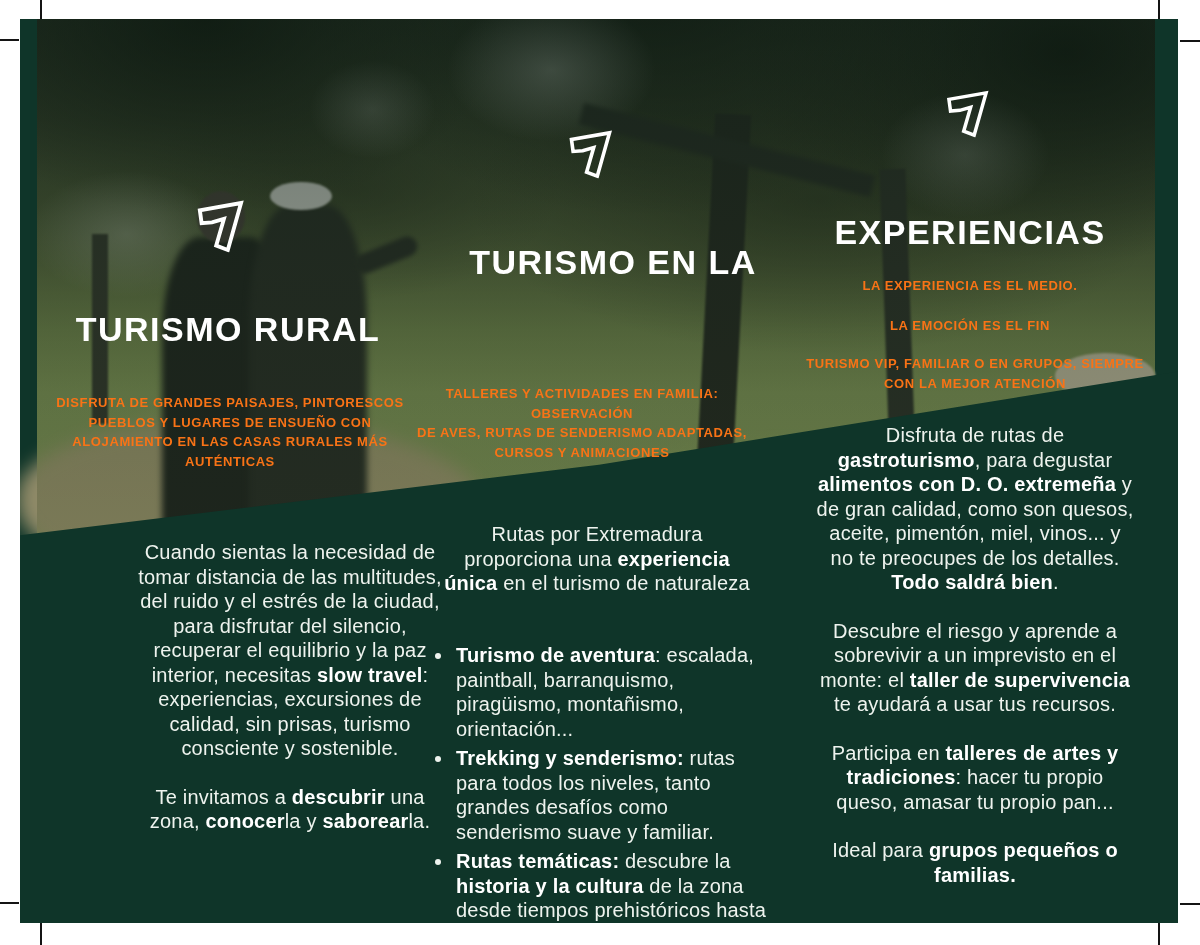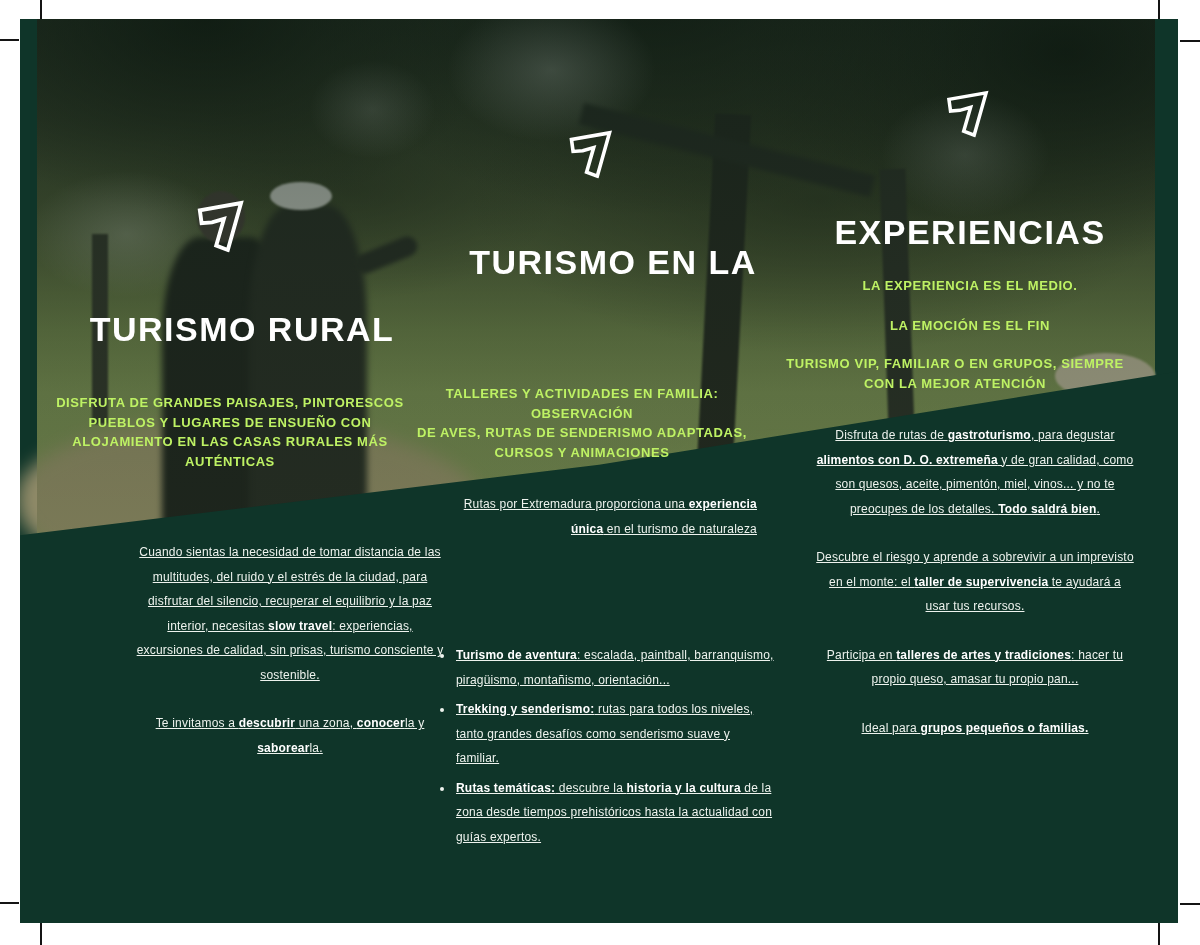--- a/index.html
+++ b/index.html
@@ -51,23 +51,23 @@
   .photo-tint{position:absolute;left:0;top:0;width:100%;height:100%;
     background:linear-gradient(180deg,rgba(9,28,21,.55) 0%,rgba(9,28,21,.38) 45%,rgba(9,28,21,.28) 100%);}
   
   .wedge{position:absolute;left:0;top:0;width:1158px;height:904px;background:#0f3529;
     clip-path:polygon(0 57.1%, 50% 49.3%, 100% 39%, 100% 100%, 0 100%);}
   
   .arrow{position:absolute;}
   .arrow svg{display:block;}
   .title{position:absolute;color:#fff;font-weight:700;font-size:34px;line-height:40px;
     letter-spacing:1.5px;text-align:center;text-transform:uppercase;}
-  .subtitle{position:absolute;color:#bef264;font-weight:700;font-size:13px;line-height:19.5px;
+  .subtitle{position:absolute;color:#f97316;font-weight:700;font-size:13px;line-height:19.5px;
     letter-spacing:.6px;text-align:center;white-space:pre-line;}
-  .bodytext{position:absolute;color:#eef3ee;font-size:12px;line-height:24.5px;letter-spacing:.2px;text-align:center;text-decoration:underline;}
+  .bodytext{position:absolute;color:#eef3ee;font-size:20px;line-height:24.5px;letter-spacing:.2px;text-align:center;}
   .bodytext p{margin:0 0 24px 0;}
   .bodytext p:last-child{margin-bottom:0;}
   strong{font-weight:700;color:#ffffff;}
   ul.bullets{margin:0;padding:0 0 0 22px;text-align:left;list-style:disc;}
   ul.bullets li{margin:0 0 5px 0;padding-left:2px;}
 </style>
 </head>
 <body>
 
 <div class="page">
@@ -102,21 +102,21 @@
       <div class="photo-tint"></div>
     </div>
 
     <div class="wedge"></div>
 
     <div class="arrow" style="left:173px;top:182px;">
       <svg width="56" height="52" viewBox="0 0 64 60" style="transform:rotate(-4deg);">
         <path d="M10 24 L9 9 L57 4 L38 57 L25 51 L36 21 L22 24 Z" fill="none" stroke="#ffffff" stroke-width="4.5" stroke-linejoin="miter"></path>
       </svg>
     </div>
-    <h1 class="title" style="left:22px;top:267px;width:400px;text-align:center;">
+    <h1 class="title" style="left:8px;top:267px;width:400px;text-align:center;">
       <span>Turismo rural</span><br>
     </h1>
     <p class="subtitle" style="left:30px;top:361px;width:360px;">DISFRUTA DE GRANDES PAISAJES, PINTORESCOS
 PUEBLOS Y LUGARES DE ENSUEÑO CON
 ALOJAMIENTO EN LAS CASAS RURALES MÁS
 AUTÉNTICAS</p>
     <div class="bodytext" style="left:70px;top:521px;width:312px;margin-left:44px;">
       <p>Cuando sientas la necesidad de tomar distancia de las multitudes, del ruido y el estrés de la ciudad, para disfrutar del silencio, recuperar el equilibrio y la paz interior, necesitas  <strong>slow travel</strong>: experiencias, excursiones de calidad, sin prisas, turismo consciente y sostenible.</p>
       <p>Te invitamos a <strong>descubrir</strong>  una zona, <strong>conocer</strong>la y <strong>saborear</strong>la.</p>
     </div>
@@ -125,42 +125,42 @@
       <svg width="52" height="48" viewBox="0 0 64 60" style="transform:rotate(-4deg);">
         <path d="M10 24 L9 9 L57 4 L38 57 L25 51 L36 21 L22 24 Z" fill="none" stroke="#ffffff" stroke-width="4.5" stroke-linejoin="miter"></path>
       </svg>
     </div>
     <h1 class="title" style="left:416px;top:200px;width:354px;">
       <span>Turismo en la</span><br>
     </h1>
     <p class="subtitle" style="left:390px;top:352px;width:344px;">TALLERES Y ACTIVIDADES EN FAMILIA: OBSERVACIÓN
 DE AVES, RUTAS DE SENDERISMO ADAPTADAS,
 CURSOS Y ANIMACIONES</p>
-    <div class="bodytext" style="left:417px;top:473px;width:320px;text-align:right;">
+    <div class="bodytext" style="left:417px;top:503px;width:320px;">
       <p>Rutas por Extremadura proporciona una <strong>experiencia única</strong> en el turismo de naturaleza</p>
     </div>
     <div class="bodytext" style="left:412px;top:584px;width:342px;margin-top:40px;">
       <ul class="bullets">
         <li><strong>Turismo de aventura</strong>: escalada, paintball, barranquismo, piragüismo, montañismo, orientación...</li>
         <li><strong>Trekking y senderismo:</strong> rutas para todos los niveles, tanto grandes desafíos como senderismo suave y familiar.</li>
         <li><strong>Rutas temáticas:</strong> descubre la <strong>historia y la cultura</strong> de la zona desde tiempos prehistóricos hasta la actualidad con guías expertos.</li>
       </ul>
     </div>
 
     <div class="arrow" style="left:923px;top:72px;">
       <svg width="50" height="47" viewBox="0 0 64 60" style="transform:rotate(-4deg);">
         <path d="M10 24 L9 9 L57 4 L38 57 L25 51 L36 21 L22 24 Z" fill="none" stroke="#ffffff" stroke-width="4.5" stroke-linejoin="miter"></path>
       </svg>
     </div>
     <h1 class="title" style="left:750px;top:170px;width:400px;">
       <span>Experiencias</span>
     </h1>
     <p class="subtitle" style="left:770px;top:244px;width:360px;">LA EXPERIENCIA ES EL MEDIO.</p>
     <p class="subtitle" style="left:770px;top:284px;width:360px;">LA EMOCIÓN ES EL FIN</p>
-    <p class="subtitle" style="left:750px;top:322px;width:370px;text-align:center;">TURISMO VIP, FAMILIAR O EN GRUPOS, SIEMPRE
+    <p class="subtitle" style="left:770px;top:322px;width:370px;text-align:center;">TURISMO VIP, FAMILIAR O EN GRUPOS, SIEMPRE
 CON LA MEJOR ATENCIÓN</p>
     <div class="bodytext" style="left:796px;top:404px;width:318px;">
       <p>Disfruta de rutas de <strong>gastroturismo</strong>, para degustar <strong>alimentos con D. O. extremeña</strong> y de gran calidad, como son quesos, aceite, pimentón, miel, vinos... y no te preocupes de los detalles. <strong>Todo saldrá bien</strong>.</p>
       <p>Descubre el riesgo y aprende a sobrevivir a un imprevisto en el monte: el <strong>taller de supervivencia</strong> te ayudará a usar tus recursos.</p>
       <p>Participa en <strong>talleres de artes y tradiciones</strong>: hacer tu propio queso, amasar tu propio pan...</p>
       <p>Ideal para <strong>grupos pequeños o familias.</strong></p>
     </div>
 
   </div>
 </div>

